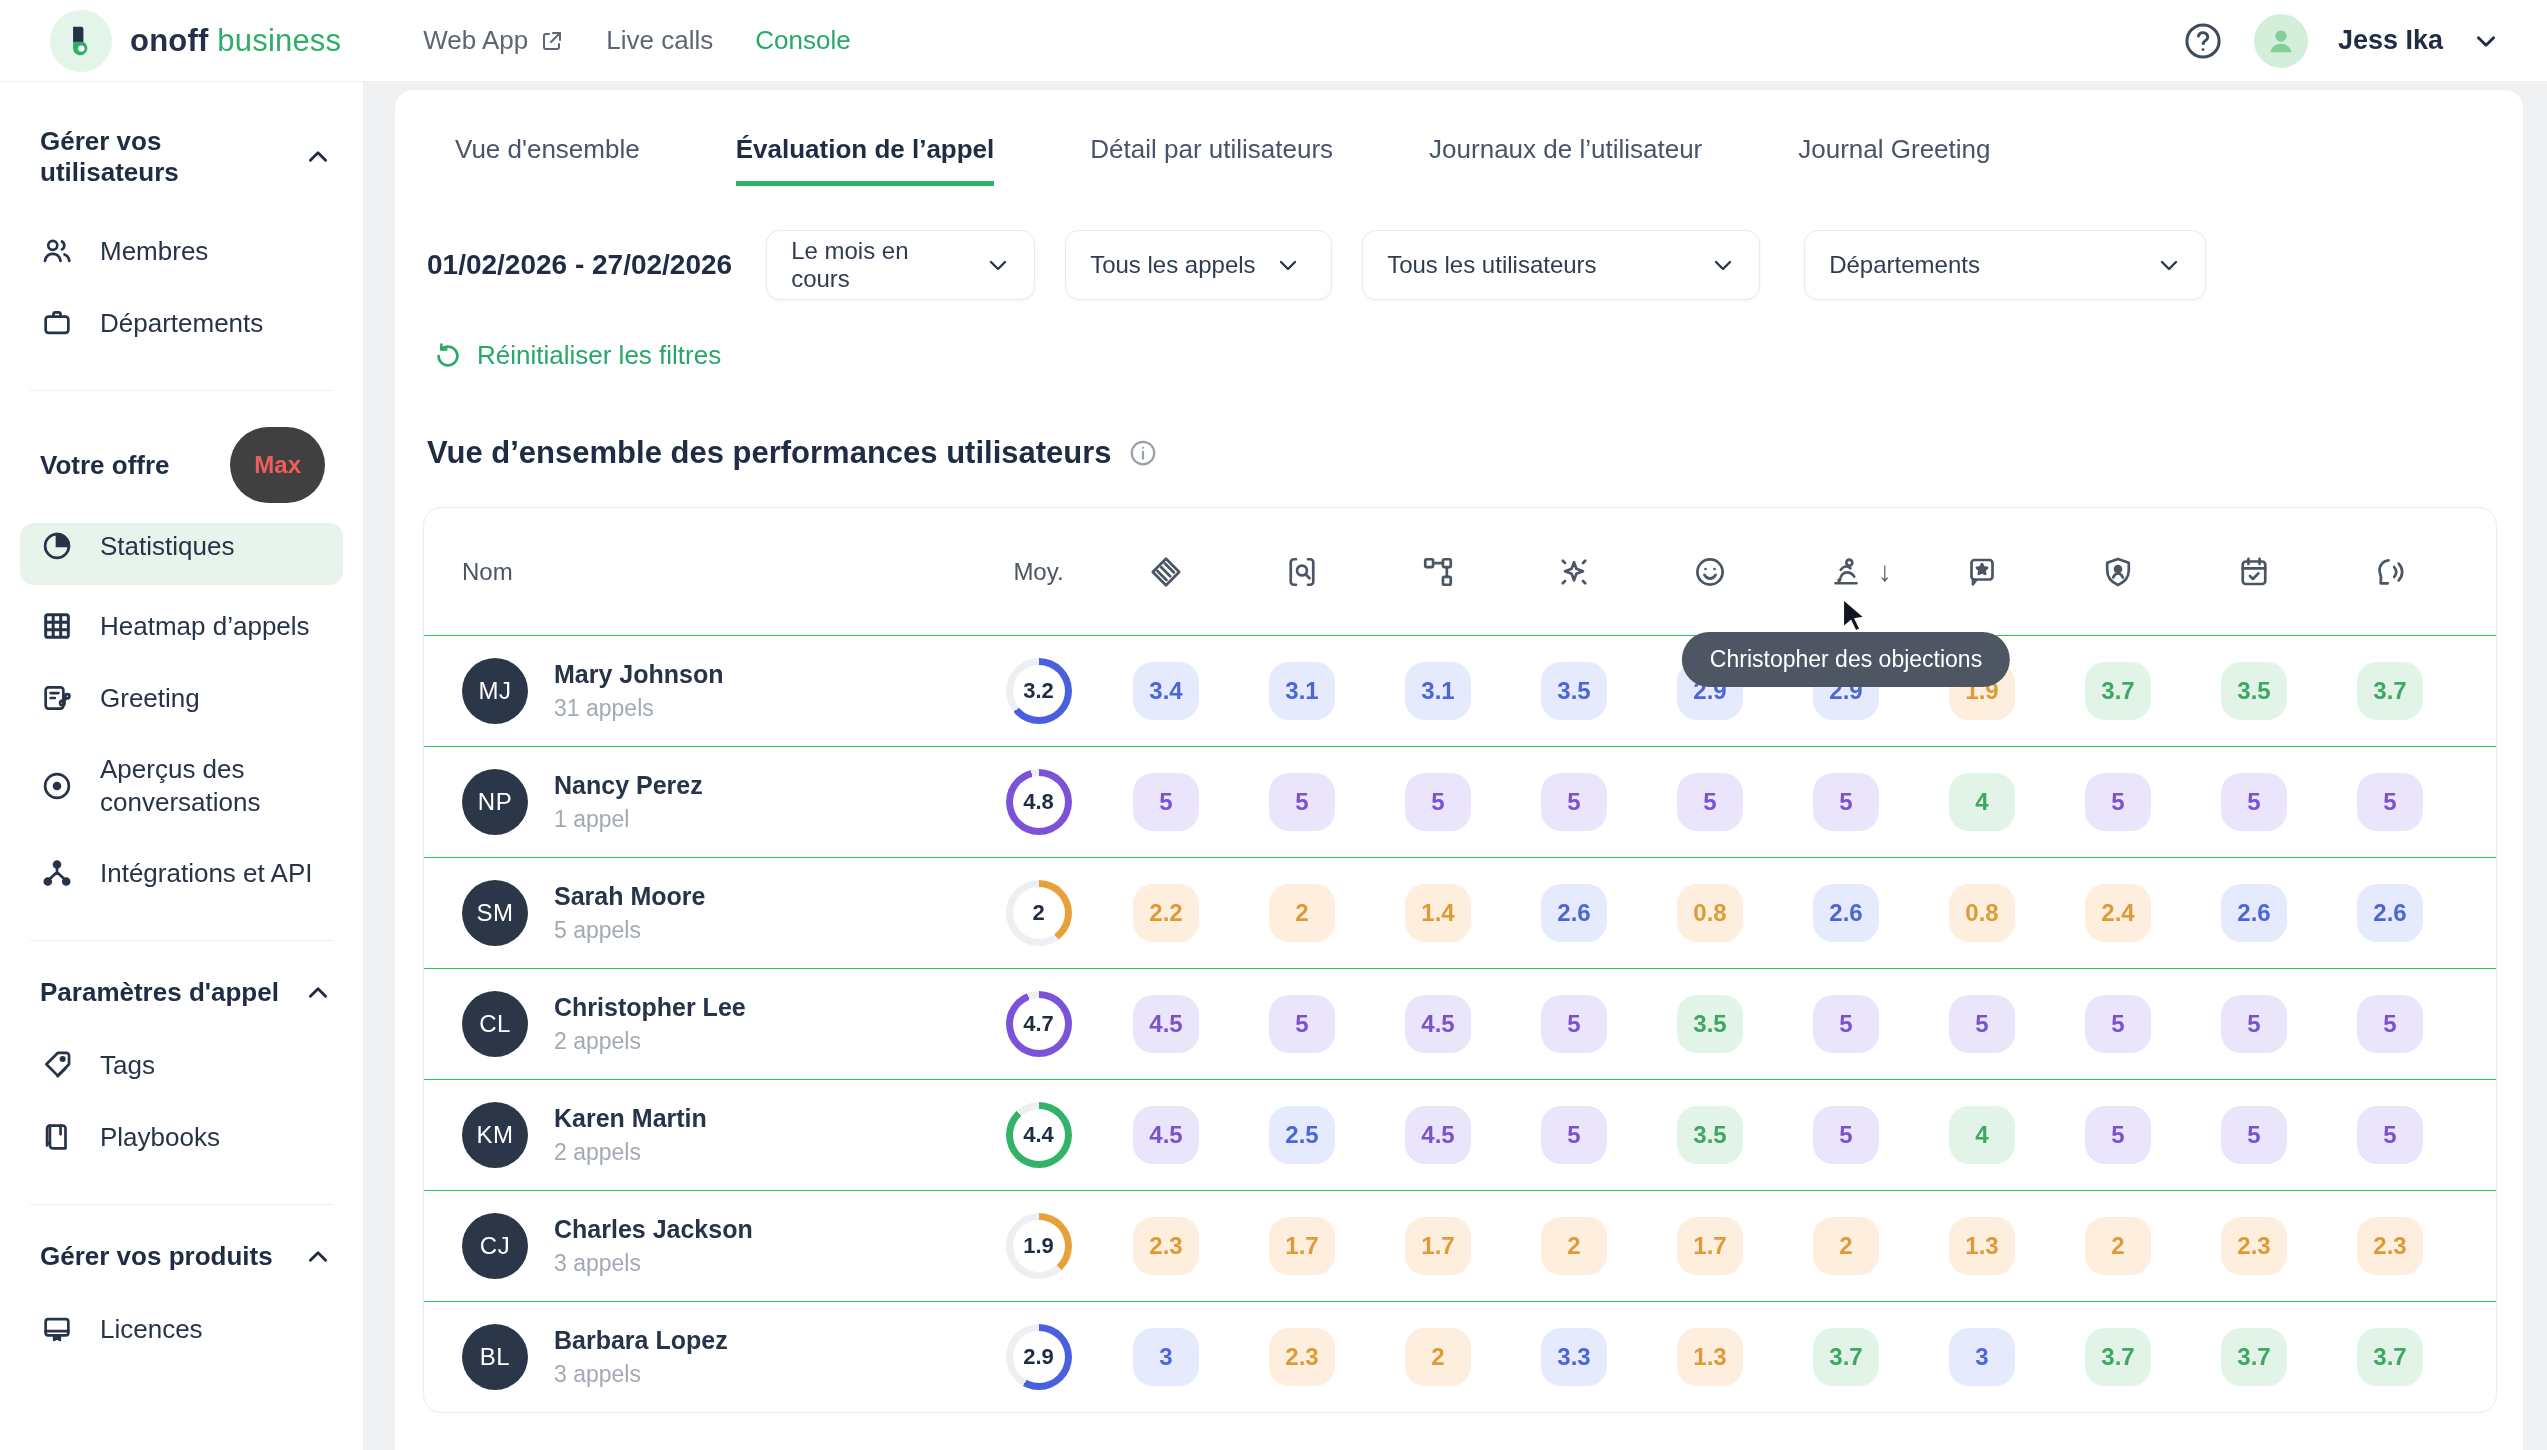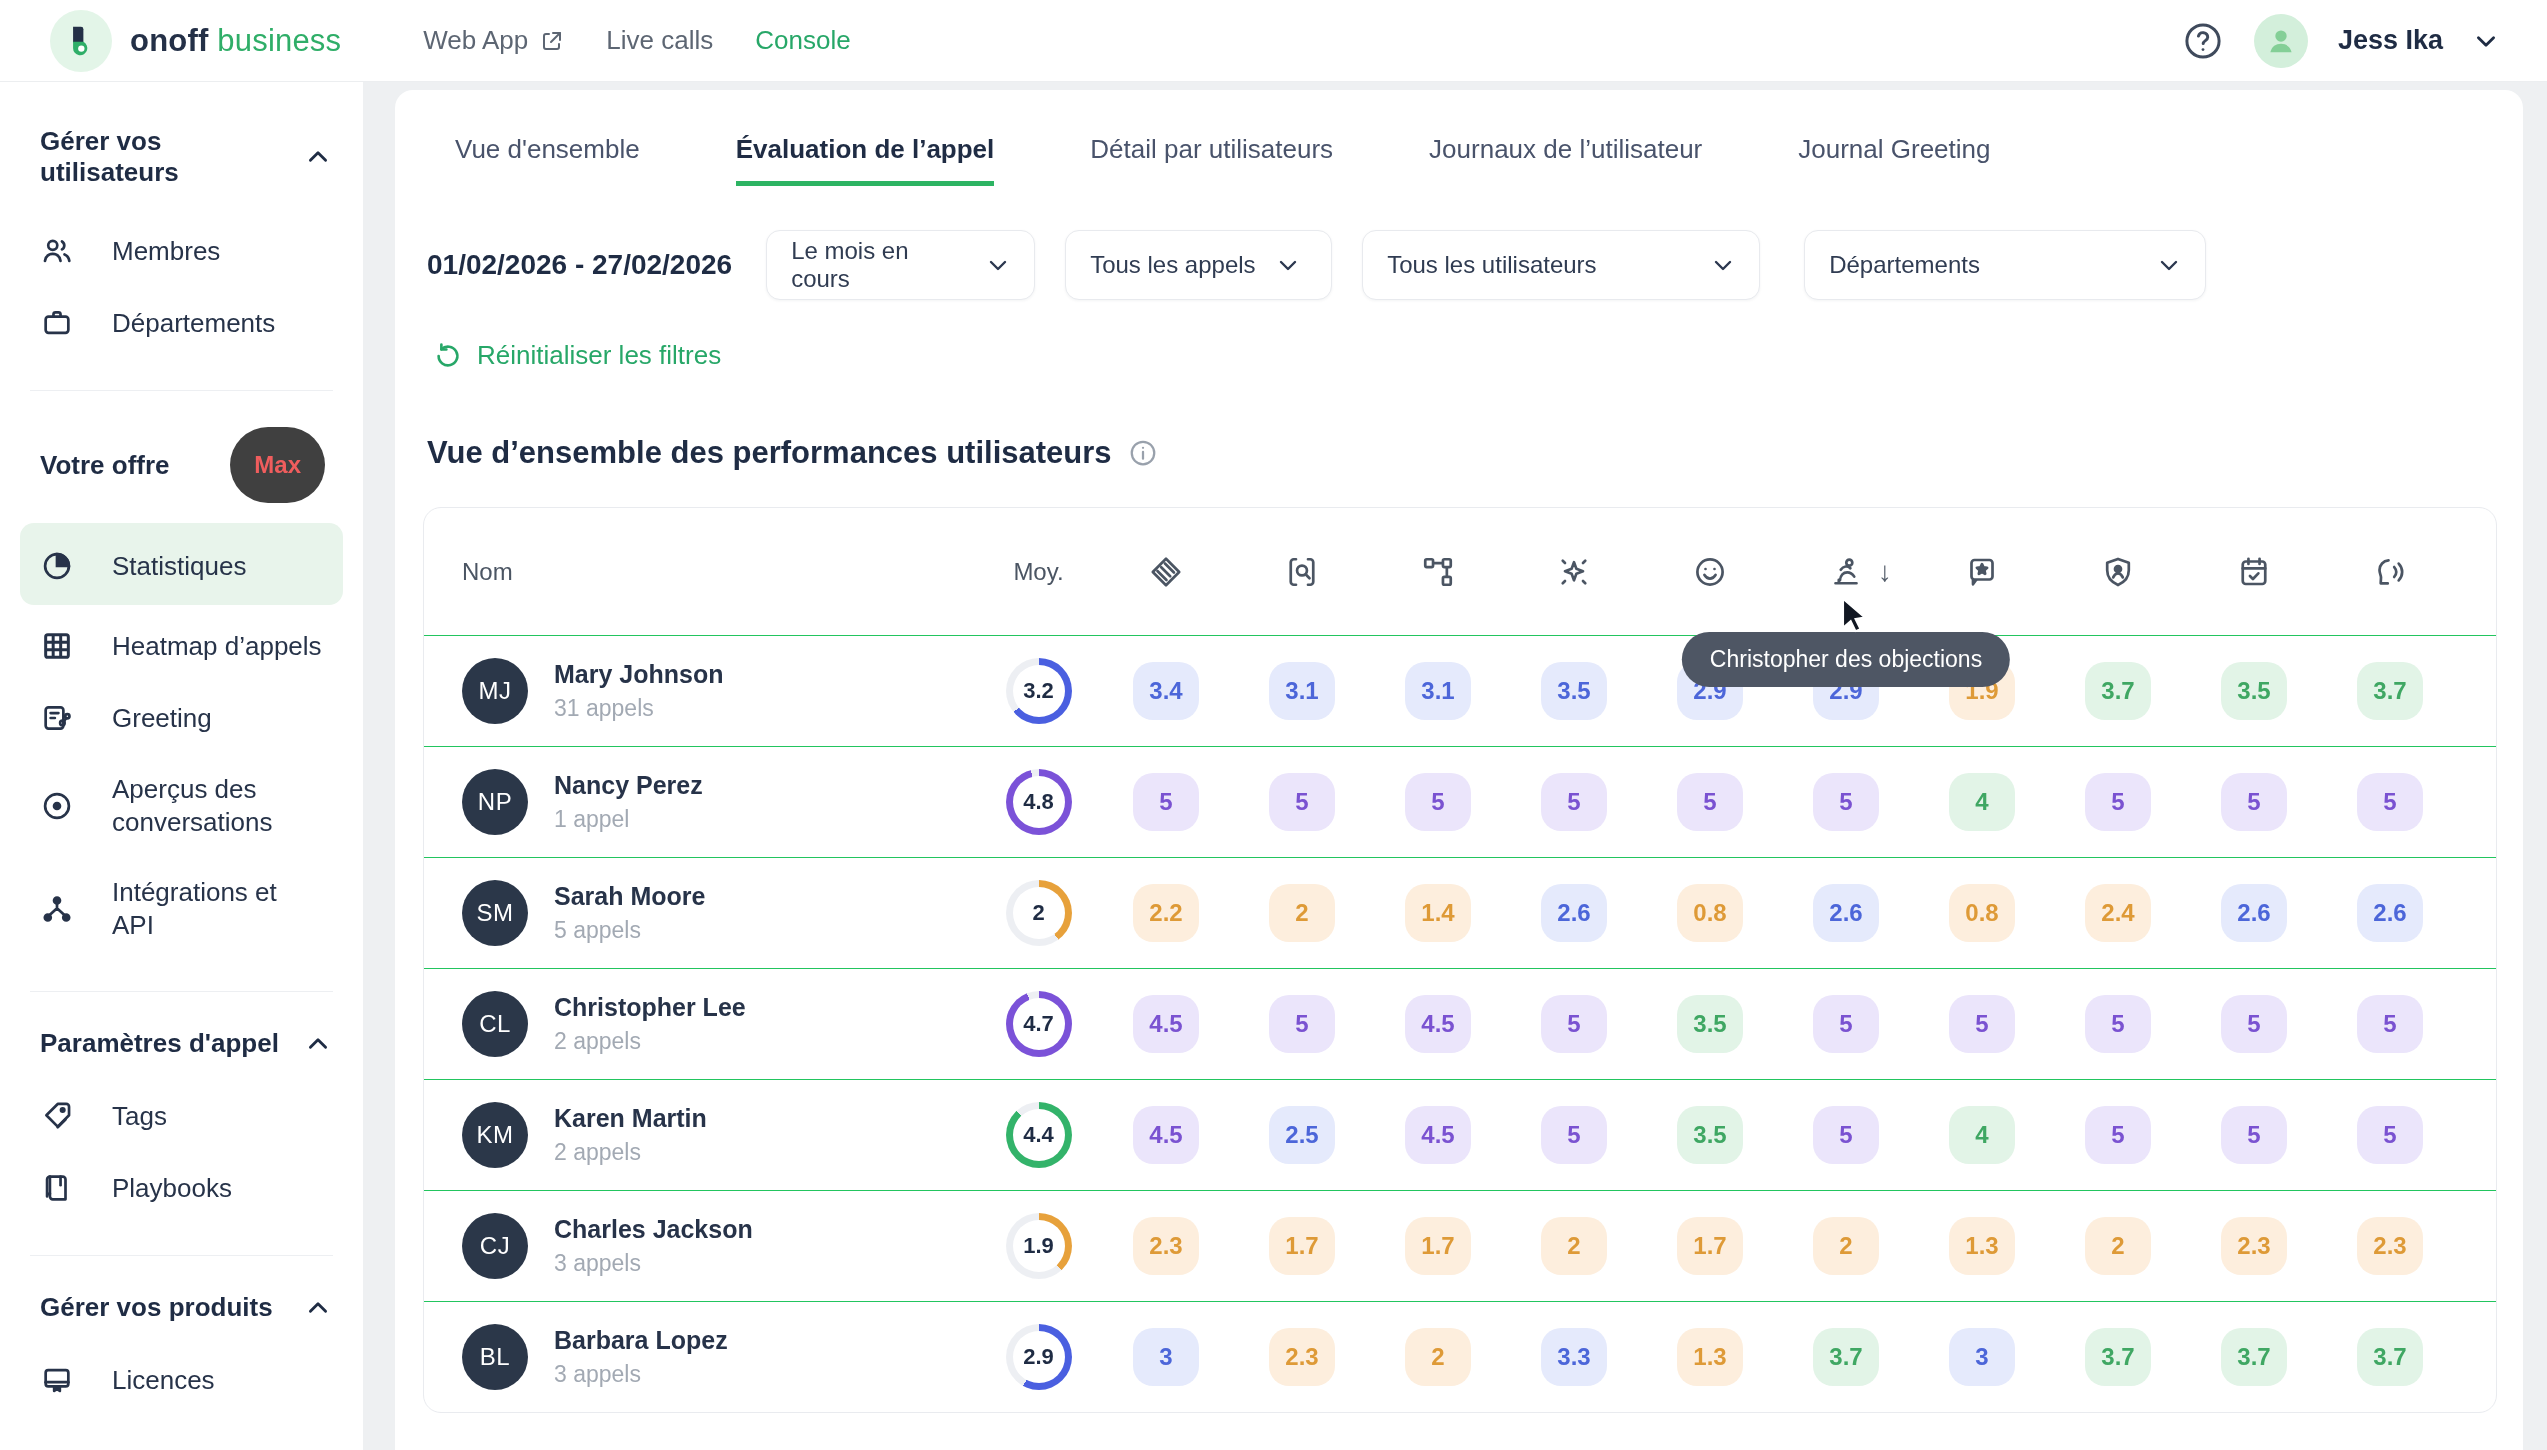--- a/index.html
+++ b/index.html
@@ -21,22 +21,22 @@
   .user-name { font-size:27px; font-weight:700; color:#1f2c44; }
 
   
   .shell { display:flex; height:1369px; }
   .sidebar { width:363px; background:#fff; padding:44px 20px 20px 20px; flex:none; }
   .content { flex:1; padding:8px 24px 0 32px; }
   .panel { background:#fff; border-radius:18px 18px 0 0; height:100%; padding:0 26px 0 28px; }
 
   
   .side-section-title { display:flex; align-items:center; justify-content:space-between; padding:0 12px 0 20px; font-size:26px; font-weight:700; color:#1f2c44; cursor:pointer; }
-  .side-item { display:flex; align-items:center; gap:38px; padding:14px 20px; font-size:26px; color:#273349; border-radius:14px; cursor:pointer; margin-top:10px; }
-  .side-item.active { background:#e8f4eb; padding-top:26px; padding-bottom:22px; }
+  .side-item { display:flex; align-items:center; gap:26px; padding:14px 20px; font-size:26px; color:#273349; border-radius:14px; cursor:pointer; margin-top:10px; }
+  .side-item.active { background:#e8f4eb; padding-top:6px; padding-bottom:22px; }
   .side-item .lbl { line-height:1.25; }
   .side-div { height:1px; background:#edeff2; margin:36px 10px; }
   .offer-row { display:flex; align-items:center; justify-content:space-between; padding:0 18px 0 20px; margin-bottom:20px; }
   .offer-title { font-size:26px; font-weight:700; color:#1f2c44; }
   .badge-max { background:#404040; color:#f05d5d; font-size:24px; font-weight:600; padding:24px 24px; border-radius:994px; }
   .icon { flex:none; display:inline-flex; }
 
   
   .tabs { display:flex; gap:96px; padding:44px 0 0 32px; align-items:flex-end; }
   .tab { font-size:26px; color:#49536b; padding-bottom:16px; cursor:pointer; border-bottom:5px solid transparent; }

